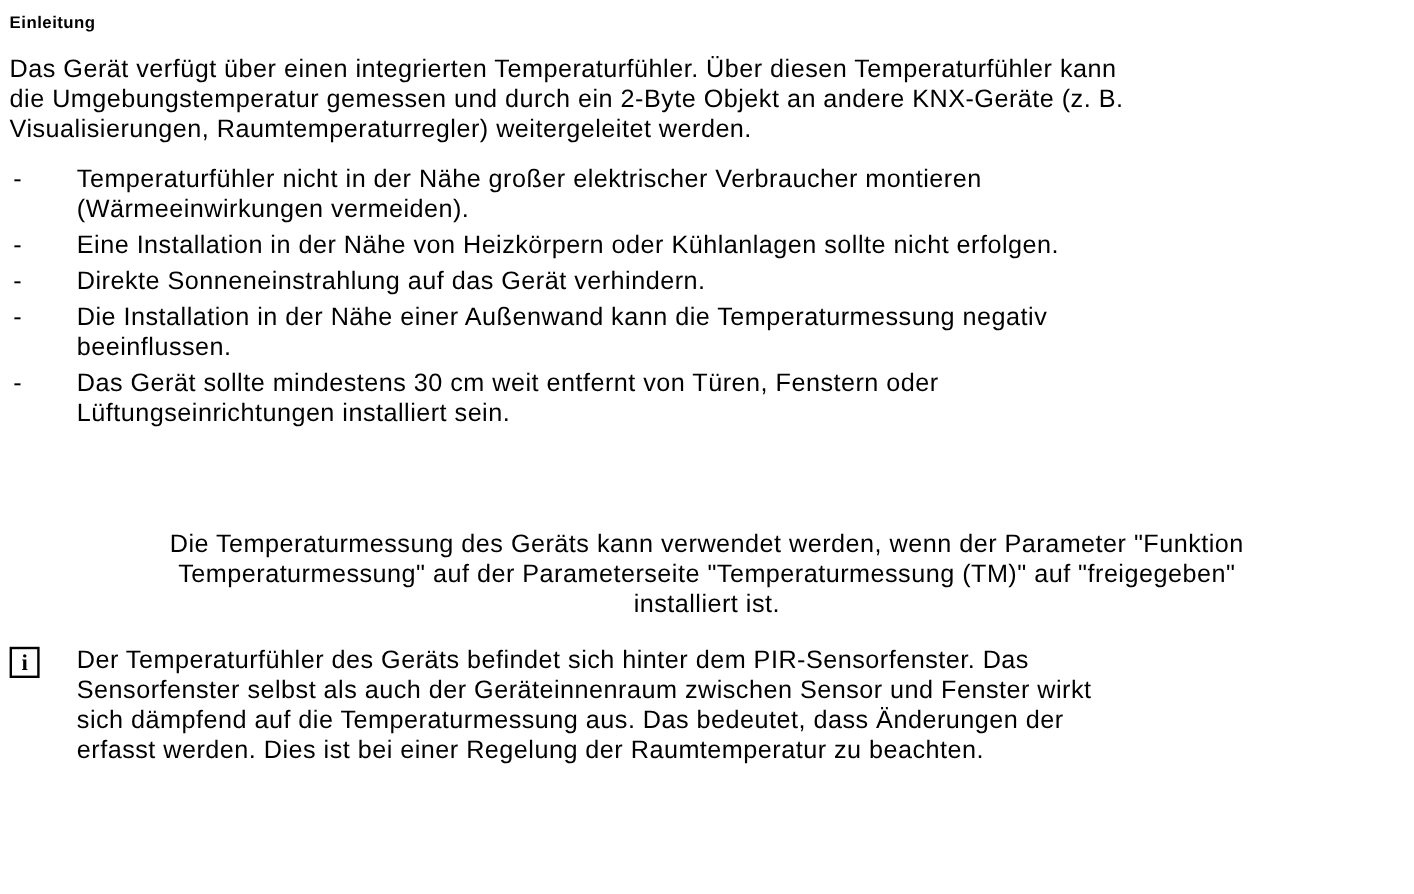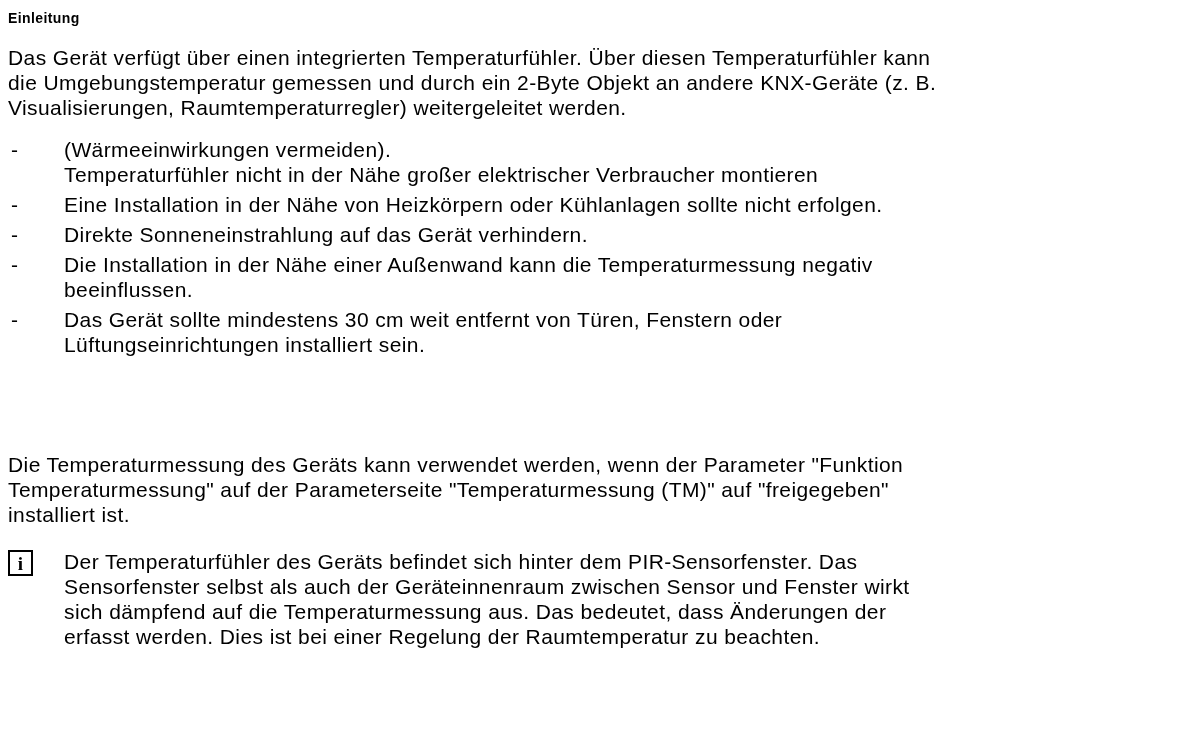--- a/index.html
+++ b/index.html
@@ -38,21 +38,21 @@
   }
   .list-item + .list-item { margin-top: 5px; }
   .marker {
     flex: 0 0 56px;
     white-space: nowrap;
     padding-left: 3px;
     box-sizing: border-box;
   }
   .li-text { flex: 1 1 auto; min-width: 0; }
   .spacer-block { height: 80px; }
-  .para-param { margin-top: 15px; }
+  .para-param { margin-top: 4px; text-align: center; }
   .info-note {
     margin-top: 22px;
     display: flex;
     align-items: flex-start;
   }
   .info-icon {
     flex: 0 0 auto;
     width: 21px;
     height: 22px;
     border: 2px solid #000000;
@@ -84,22 +84,22 @@
     <div class="line">die Umgebungstemperatur gemessen und durch ein 2-Byte Objekt an andere KNX-Geräte (z. B.</div>
     <div class="line">Visualisierungen, Raumtemperaturregler) weitergeleitet werden.</div>
   </div>
 
 
   <div class="bullet-list">
 
     <div class="list-item">
       <span class="marker">-</span>
       <div class="li-text">
+        <div class="line">Temperaturfühler nicht in der Nähe großer elektrischer Verbraucher montieren</div>
         <div class="line">(Wärmeeinwirkungen vermeiden).</div>
-        <div class="line">Temperaturfühler nicht in der Nähe großer elektrischer Verbraucher montieren</div>
       </div>
     </div>
 
     <div class="list-item">
       <span class="marker">-</span>
       <div class="li-text">
         <div class="line">Eine Installation in der Nähe von Heizkörpern oder Kühlanlagen sollte nicht erfolgen.</div>
       </div>
     </div>
 

